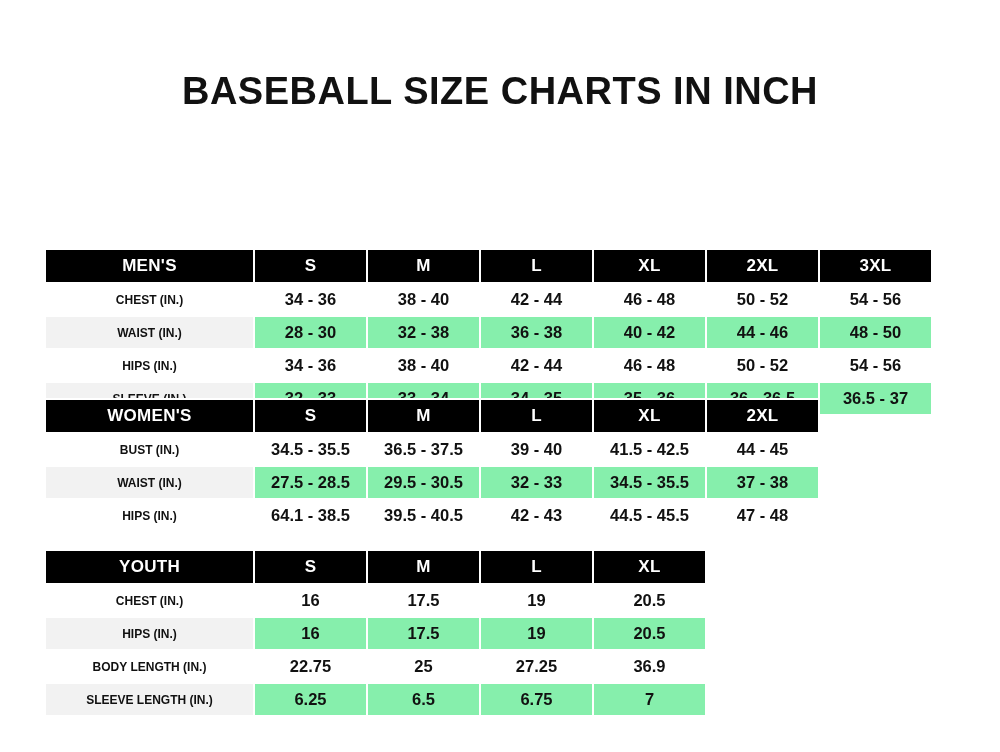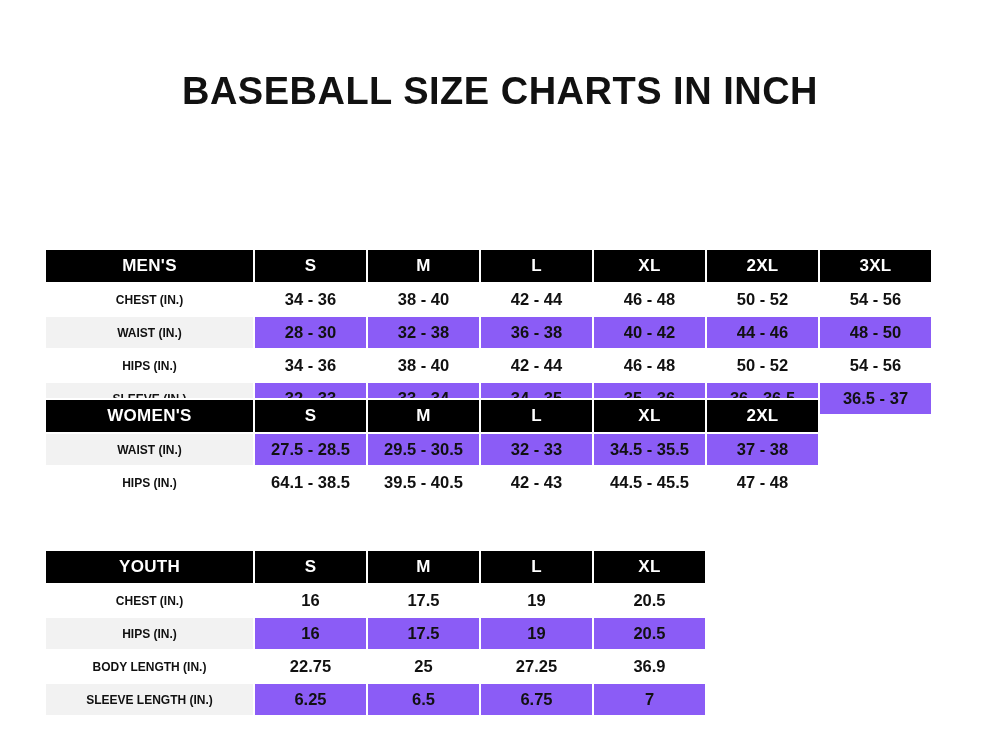--- a/index.html
+++ b/index.html
@@ -58,21 +58,21 @@
     text-align: left;
     padding-left: 0;
     text-align: center;
   }
   tbody td.rowlabel {
     font-size: 12px;
     font-weight: bold;
     background: #ffffff;
   }
   tbody tr.alt td {
-    background: #8b5cf6;
+    background: #86efac;
   }
   tbody tr.alt td.rowlabel {
     background: #f2f2f2;
     text-align: center;
   }
 
   
   #mens-table {
     top: 204px;
     left: 44px;
@@ -178,20 +178,28 @@
       <tr>
         <th class="corner">WOMEN'S</th>
         <th>S</th>
         <th>M</th>
         <th>L</th>
         <th>XL</th>
         <th>2XL</th>
       </tr>
     </thead>
     <tbody>
+      <tr>
+        <td class="rowlabel">BUST (IN.)</td>
+        <td>34.5 - 35.5</td>
+        <td>36.5 - 37.5</td>
+        <td>39 - 40</td>
+        <td>41.5 - 42.5</td>
+        <td>44 - 45</td>
+      </tr>
       <tr class="alt">
         <td class="rowlabel">WAIST (IN.)</td>
         <td>27.5 - 28.5</td>
         <td>29.5 - 30.5</td>
         <td>32 - 33</td>
         <td>34.5 - 35.5</td>
         <td>37 - 38</td>
       </tr>
       <tr>
         <td class="rowlabel">HIPS (IN.)</td>

